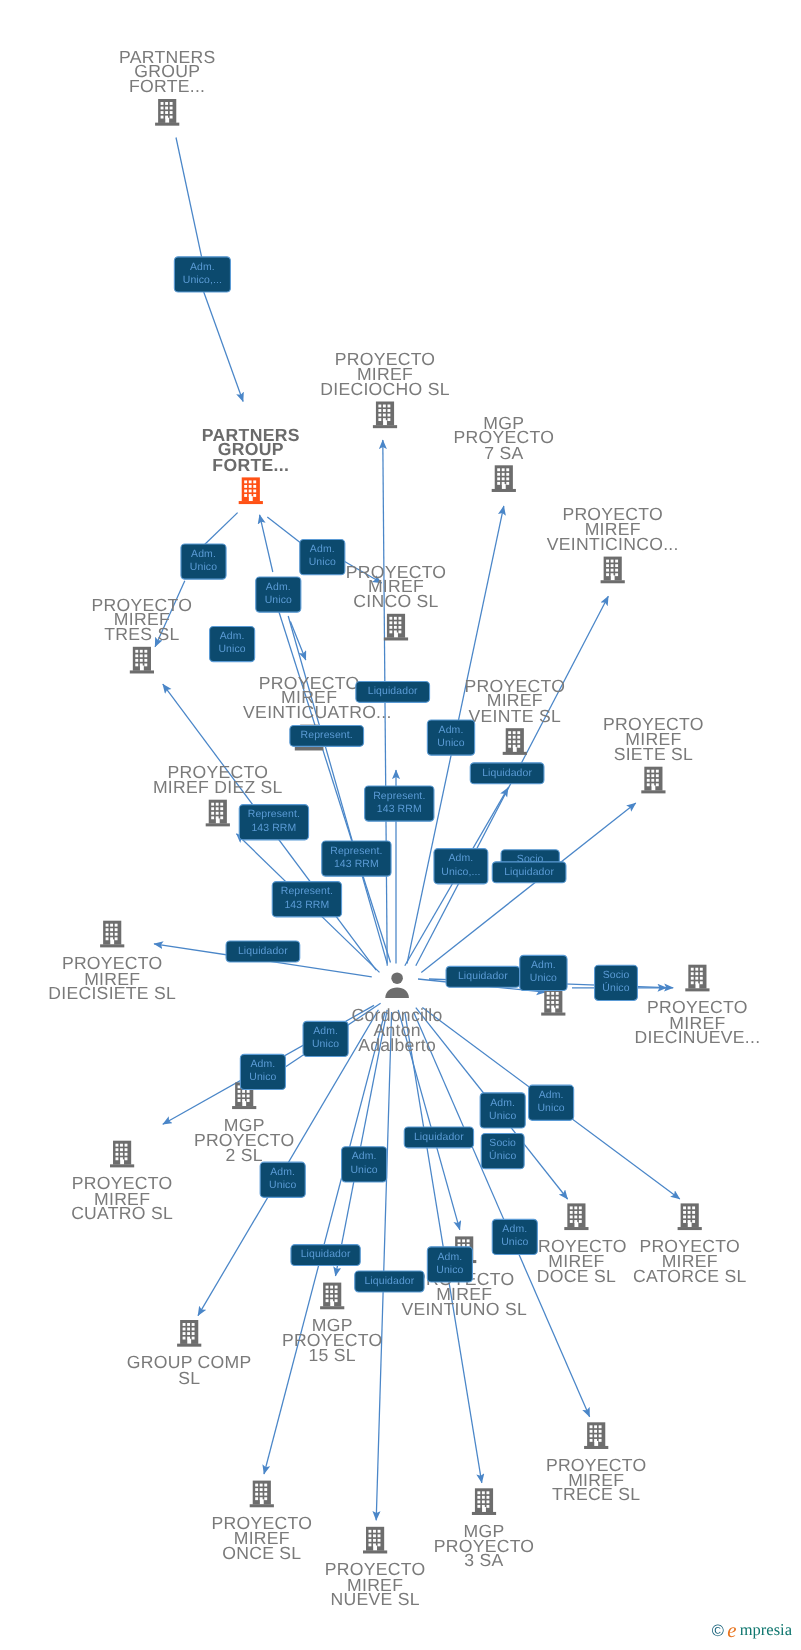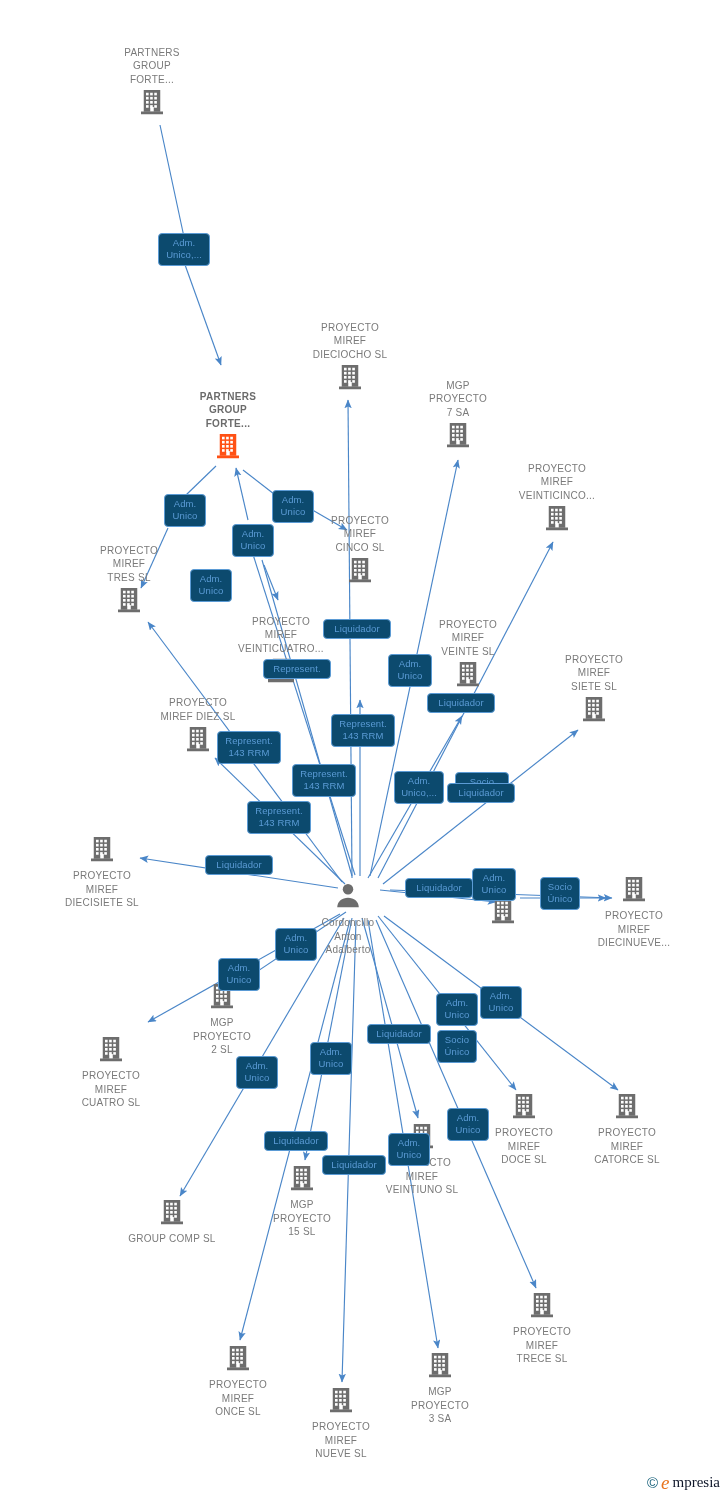--- a/index.html
+++ b/index.html
@@ -5,39 +5,39 @@
 <style>
   html,body{margin:0;padding:0;background:#ffffff;}
   body{width:728px;height:1500px;position:relative;overflow:hidden;
        font-family:"Liberation Sans","DejaVu Sans",sans-serif;}
   #stage{position:absolute;left:0;top:0;width:728px;height:1500px;}
   svg#edges{position:absolute;left:0;top:0;width:728px;height:1500px;}
 
   
   .node{position:absolute;width:120px;margin-left:-60px;text-align:center;}
   .node .ico{display:block;margin:0 auto;}
-  .node .lbl{display:block;font-size:10px;line-height:13.5px;color:#7a7a7a;
+  .node .lbl{display:block;font-size:16px;line-height:13.5px;color:#7a7a7a;
              letter-spacing:.25px;white-space:pre-line;text-align:center;}
   .node.above .lbl{margin-bottom:1px;}
   .node.below .lbl{margin-top:1px;}
   .node.focus .lbl{color:#6b6b6b;font-weight:bold;letter-spacing:.3px;}
 
   
   .tag{position:absolute;background:#0c4a6e;border:1px solid #5b9bd5;
        border-radius:4px;color:#5b9bd5;font-size:9.5px;line-height:12px;
        text-align:center;padding:3px 6px;white-space:pre-line;
        box-sizing:border-box;letter-spacing:.1px;}
 
   
   #watermark{position:absolute;right:8px;bottom:8px;display:flex;
              align-items:center;gap:3px;}
   #watermark .cmark{color:#16607a;font-size:15px;line-height:15px;}
   #watermark .wm-e{color:#e8741e;font-family:"Liberation Serif","DejaVu Serif",serif;
              font-size:19px;font-style:italic;line-height:19px;}
-  #watermark .wm-rest{color:#0f172a;font-family:"Liberation Serif","DejaVu Serif",serif;
+  #watermark .wm-rest{color:#0f766e;font-family:"Liberation Serif","DejaVu Serif",serif;
              font-size:15px;line-height:15px;}
 </style>
 </head>
 <body>
 
 <div id="stage">
 
   <svg id="edges" viewBox="0 0 728 1500" xmlns="http://www.w3.org/2000/svg">
     <defs>
       <marker id="ah" markerWidth="9" markerHeight="9" refX="7.2" refY="3.2" orient="auto" markerUnits="strokeWidth">
@@ -329,21 +329,21 @@
             <rect x="7.2" y="14.499999999999998" width="2.1" height="2.1" fill="#fff"></rect>
             <rect x="10.5" y="14.499999999999998" width="2.1" height="2.1" fill="#fff"></rect>
             <rect x="13.8" y="14.499999999999998" width="2.1" height="2.1" fill="#fff"></rect>
             <rect x="10.6" y="16" width="2.8" height="3.8" fill="#fff"></rect>
             <rect x="3.2" y="19.6" width="17.6" height="2.2" fill="#6d6d6d"></rect>
           </svg></span>
         <span class="lbl">PROYECTO
 MIREF
 DIECISIETE  SL</span>
       </div>
-      <div class="node below" style="left: 348px; top: 881px;">
+      <div class="node below" style="left: 361px; top: 881px;">
         <span class="ico"><svg width="30" height="30" viewBox="0 0 24 24" aria-hidden="true">
             <circle cx="12" cy="6.6" r="4.2" fill="#6d6d6d"></circle>
             <path d="M3.4 21c0-4.8 3.9-7.7 8.6-7.7s8.6 2.9 8.6 7.7z" fill="#6d6d6d"></path>
           </svg></span>
         <span class="lbl">Cordoncillo
 Anton
 Adalberto</span>
       </div>
       <div class="node below" style="left: 503px; top: 896px;">
         <span class="ico"><svg width="30" height="30" viewBox="0 0 24 24" aria-hidden="true">

